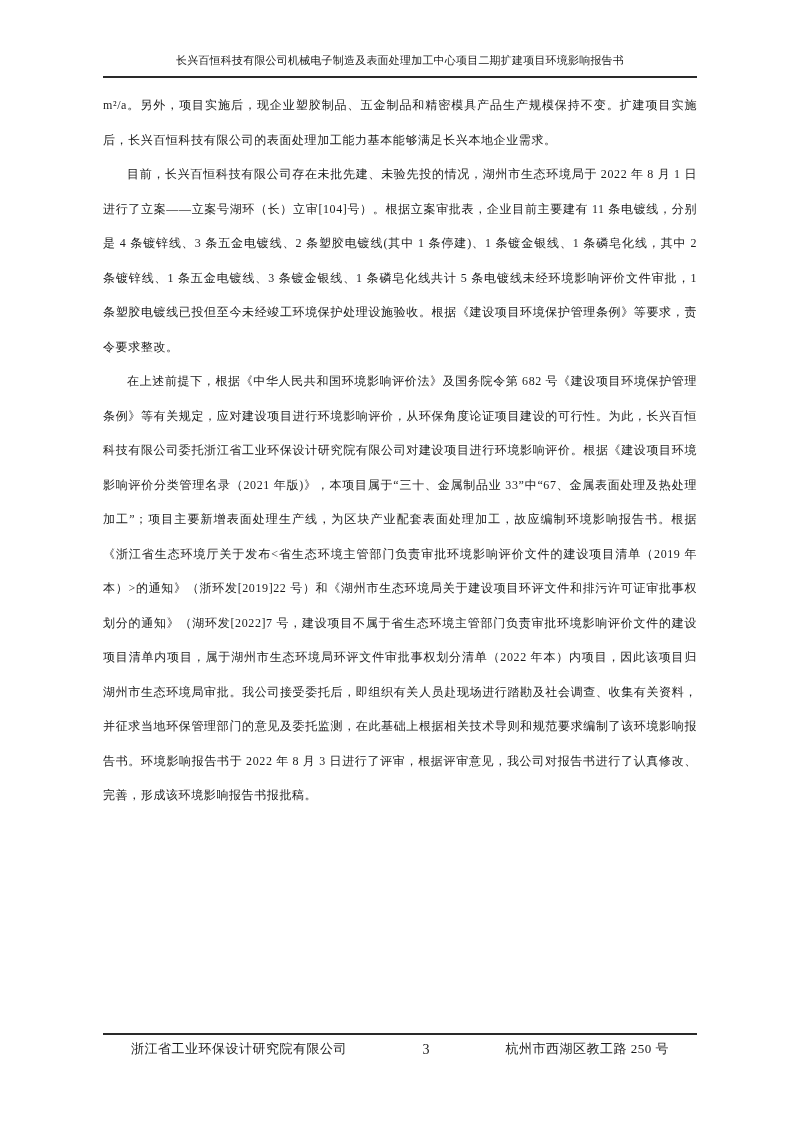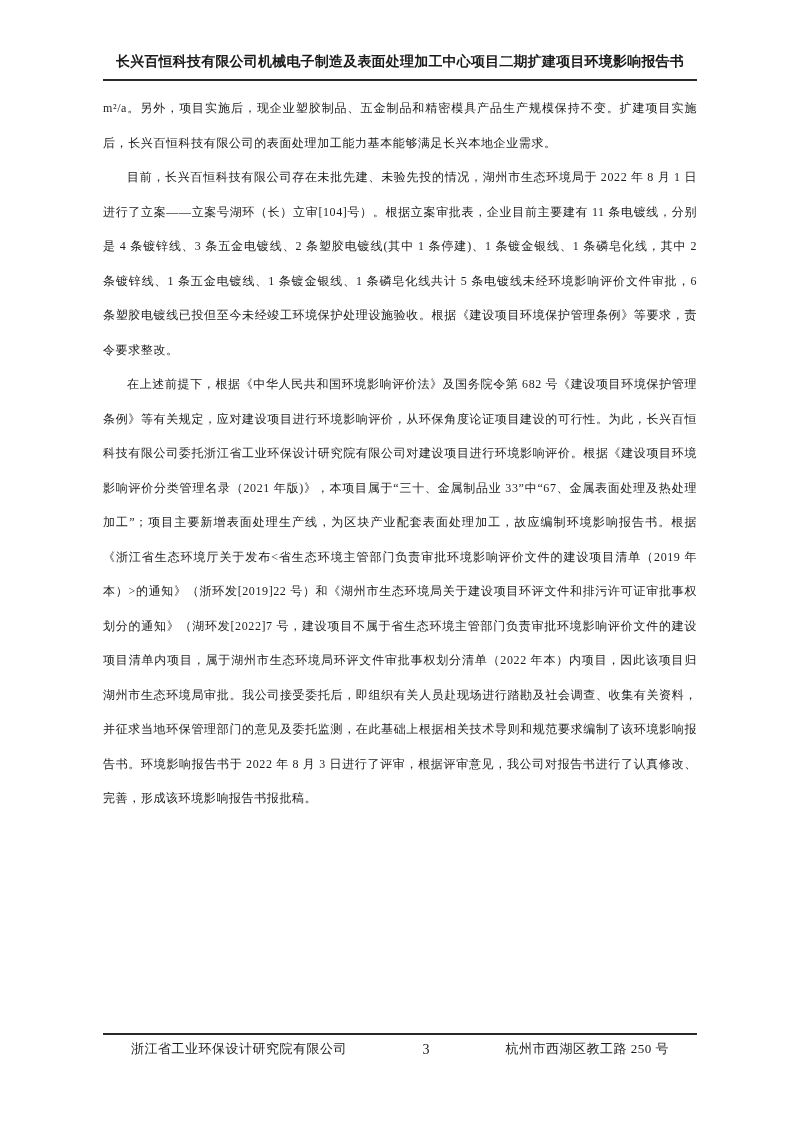--- a/index.html
+++ b/index.html
@@ -17,22 +17,22 @@
     overflow: hidden;
     box-sizing: border-box;
   }
   .header {
     width: 594px;
     margin: 0 auto;
     padding-top: 53px;
     text-align: center;
   }
   .header-title {
-    font-size: 14px;
-    font-weight: bold;
+    font-size: 11px;
+    font-weight: normal;
     letter-spacing: 0.2px;
     color: #1b1b1b;
     white-space: nowrap;
   }
   .header-rule {
     margin-top: 8px;
     border-bottom: 2px solid #2a2a2a;
   }
   .doc-body {
     width: 594px;
@@ -76,21 +76,21 @@
 
 <div class="page">
 
   <div class="header">
     <div class="header-title">长兴百恒科技有限公司机械电子制造及表面处理加工中心项目二期扩建项目环境影响报告书</div>
     <div class="header-rule"></div>
   </div>
 
   <div class="doc-body">
     <p class="para">m²/a。另外，项目实施后，现企业塑胶制品、五金制品和精密模具产品生产规模保持不变。扩建项目实施后，长兴百恒科技有限公司的表面处理加工能力基本能够满足长兴本地企业需求。</p>
-    <p class="para indent">目前，长兴百恒科技有限公司存在未批先建、未验先投的情况，湖州市生态环境局于 2022 年 8 月 1 日进行了立案——立案号湖环（长）立审[104]号）。根据立案审批表，企业目前主要建有 11 条电镀线，分别是 4 条镀锌线、3 条五金电镀线、2 条塑胶电镀线(其中 1 条停建)、1 条镀金银线、1 条磷皂化线，其中 2 条镀锌线、1 条五金电镀线、1 条镀金银线、1 条磷皂化线共计 5 条电镀线未经环境影响评价文件审批，6 条塑胶电镀线已投但至今未经竣工环境保护处理设施验收。根据《建设项目环境保护管理条例》等要求，责令要求整改。</p>
+    <p class="para indent">目前，长兴百恒科技有限公司存在未批先建、未验先投的情况，湖州市生态环境局于 2022 年 8 月 1 日进行了立案——立案号湖环（长）立审[104]号）。根据立案审批表，企业目前主要建有 11 条电镀线，分别是 4 条镀锌线、3 条五金电镀线、2 条塑胶电镀线(其中 1 条停建)、1 条镀金银线、1 条磷皂化线，其中 2 条镀锌线、1 条五金电镀线、3 条镀金银线、1 条磷皂化线共计 5 条电镀线未经环境影响评价文件审批，1 条塑胶电镀线已投但至今未经竣工环境保护处理设施验收。根据《建设项目环境保护管理条例》等要求，责令要求整改。</p>
     <p class="para indent">在上述前提下，根据《中华人民共和国环境影响评价法》及国务院令第 682 号《建设项目环境保护管理条例》等有关规定，应对建设项目进行环境影响评价，从环保角度论证项目建设的可行性。为此，长兴百恒科技有限公司委托浙江省工业环保设计研究院有限公司对建设项目进行环境影响评价。根据《建设项目环境影响评价分类管理名录（2021 年版)》，本项目属于“三十、金属制品业 33”中“67、金属表面处理及热处理加工”；项目主要新增表面处理生产线，为区块产业配套表面处理加工，故应编制环境影响报告书。根据《浙江省生态环境厅关于发布&lt;省生态环境主管部门负责审批环境影响评价文件的建设项目清单（2019 年本）&gt;的通知》（浙环发[2019]22 号）和《湖州市生态环境局关于建设项目环评文件和排污许可证审批事权划分的通知》（湖环发[2022]7 号，建设项目不属于省生态环境主管部门负责审批环境影响评价文件的建设项目清单内项目，属于湖州市生态环境局环评文件审批事权划分清单（2022 年本）内项目，因此该项目归湖州市生态环境局审批。我公司接受委托后，即组织有关人员赴现场进行踏勘及社会调查、收集有关资料，并征求当地环保管理部门的意见及委托监测，在此基础上根据相关技术导则和规范要求编制了该环境影响报告书。环境影响报告书于 2022 年 8 月 3 日进行了评审，根据评审意见，我公司对报告书进行了认真修改、完善，形成该环境影响报告书报批稿。</p>
   </div>
 
   <div class="footer">
     <div class="footer-rule"></div>
     <div class="footer-row">
       <span class="footer-company">浙江省工业环保设计研究院有限公司</span>
       <span class="footer-page">3</span>
       <span class="footer-address">杭州市西湖区教工路 250 号</span>
     </div>

